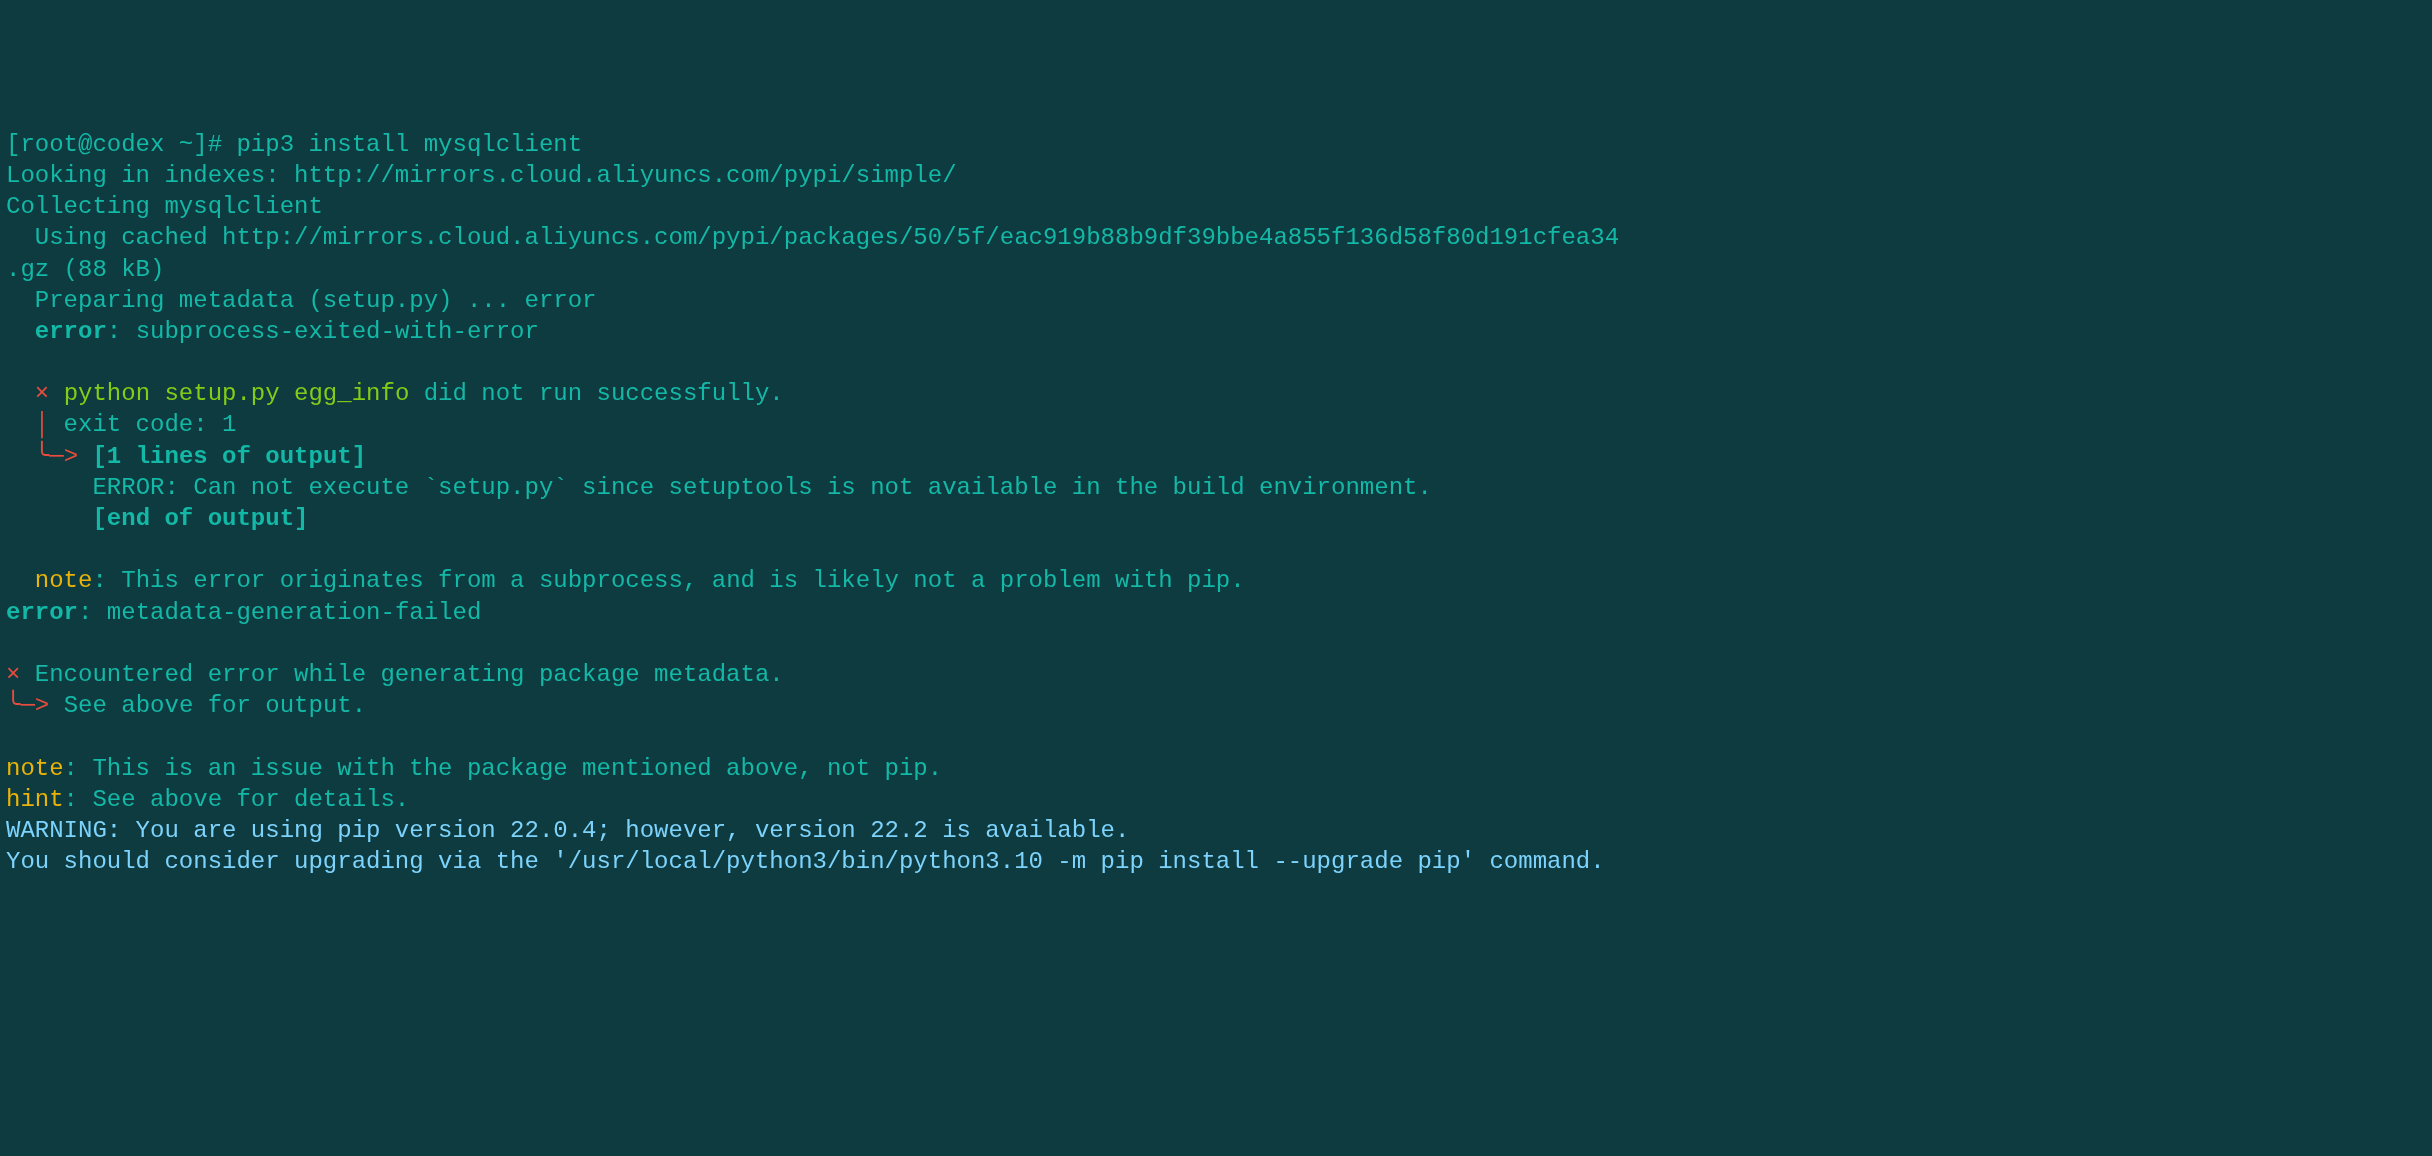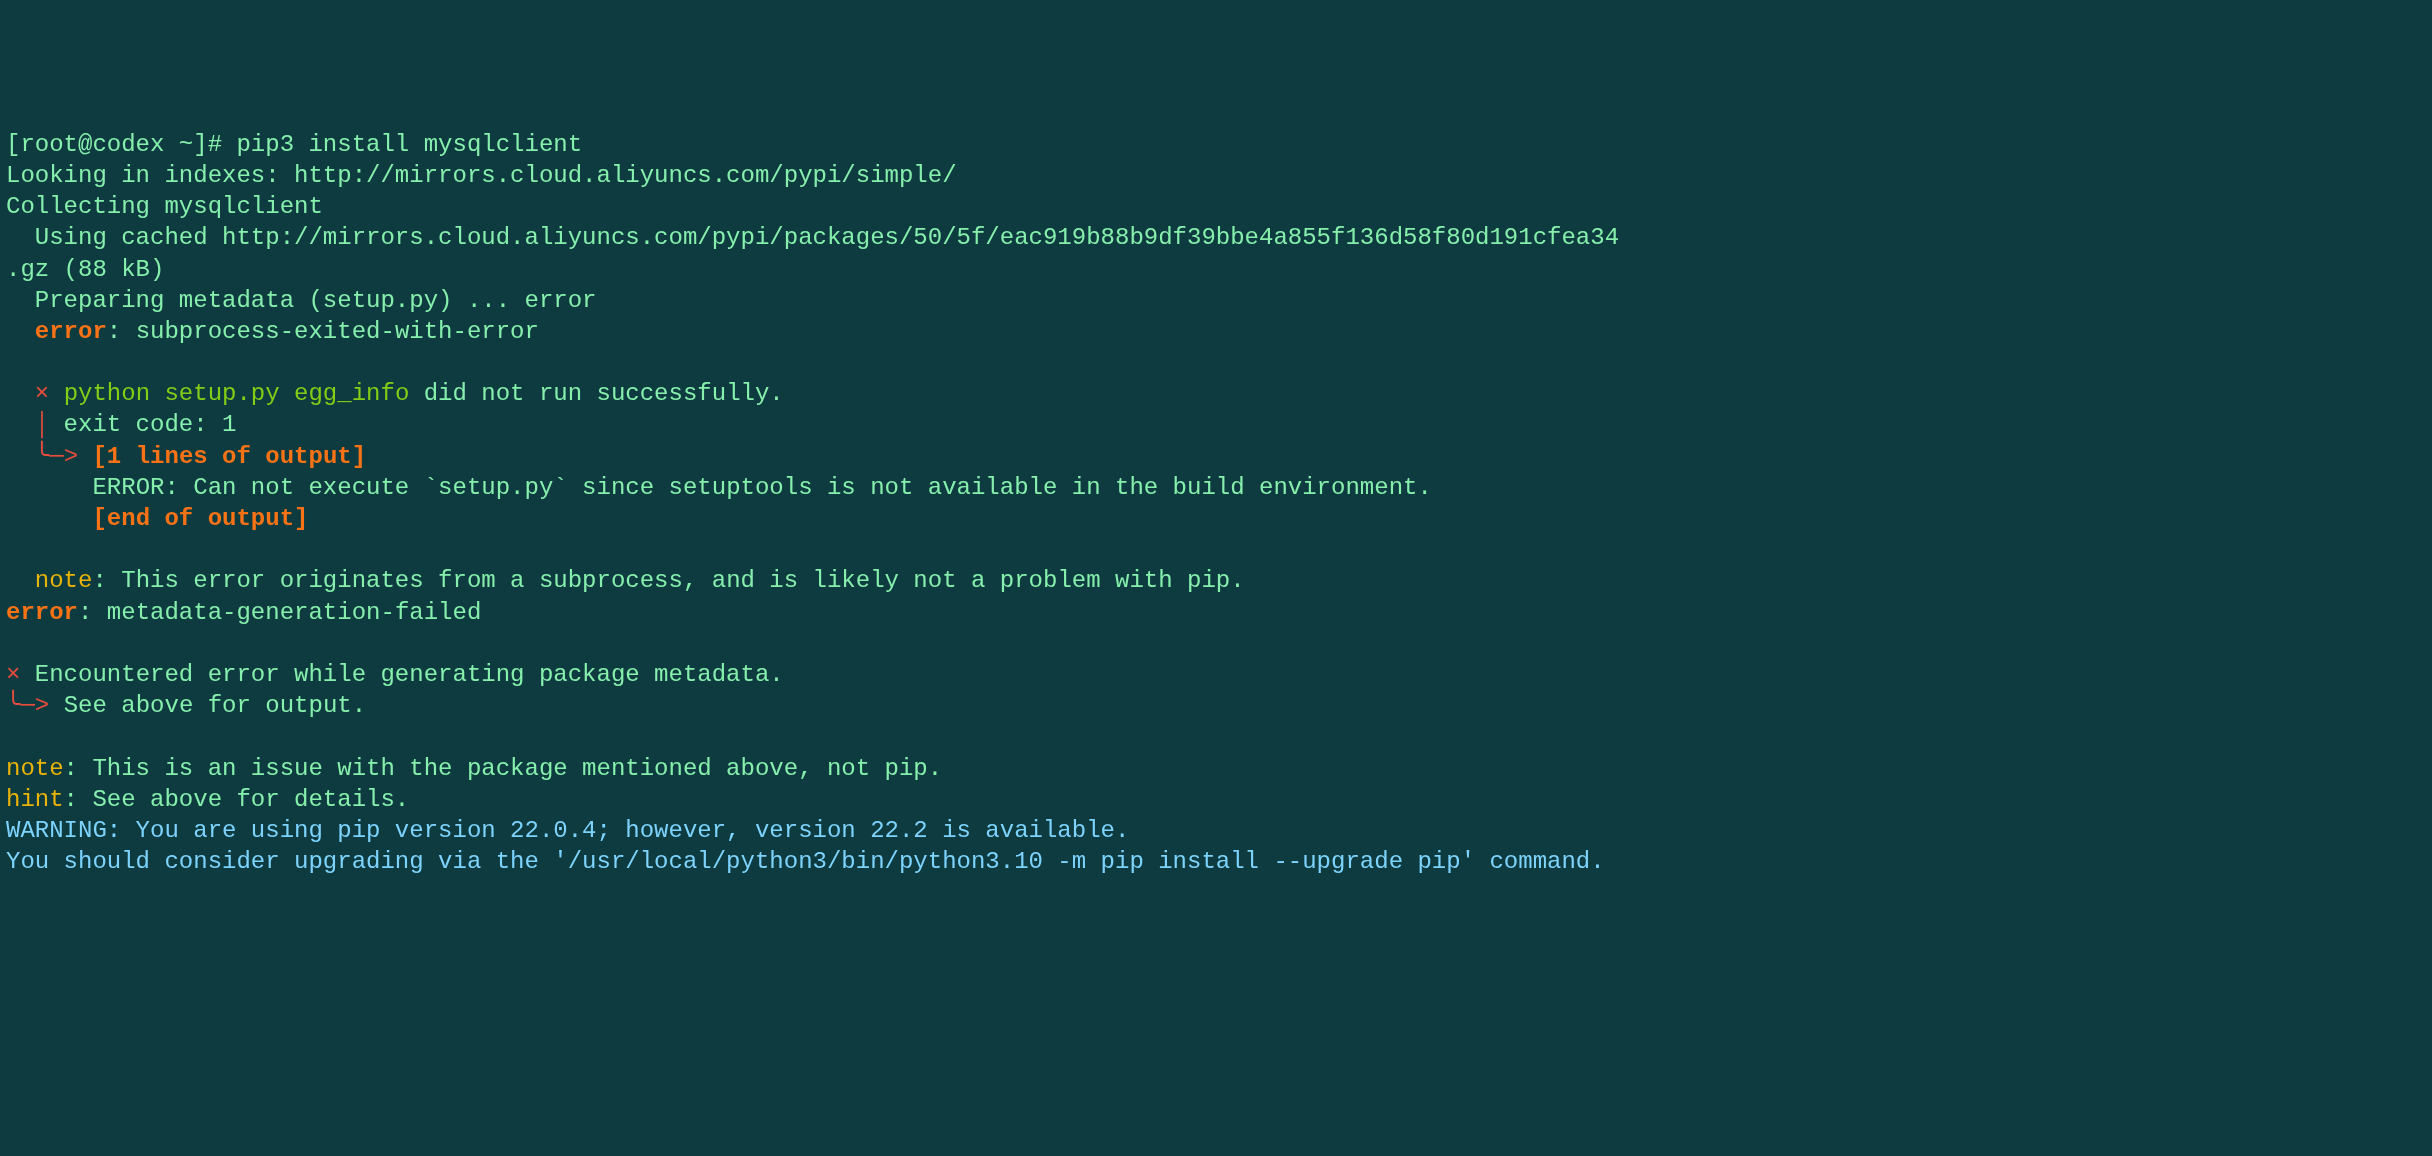--- a/index.html
+++ b/index.html
@@ -15,24 +15,24 @@
       line-height: 1.3;
       padding: 4px 6px;
       white-space: pre;
       overflow: hidden;
       width: 2432px;
       height: 1156px;
     }
     .line {
       display: block;
     }
-    .gray { color: #86efac; }
+    .gray { color: #14b8a6; }
     .bold { font-weight: normal; }
     .red { color: #e74c3c; }
-    .red-bold { color: #f97316; font-weight: bold; }
+    .red-bold { color: #14b8a6; font-weight: bold; }
     .olive { color: #84cc16; }
     .cyan-bold { color: #eab308; font-weight: normal; }
     .yellow { color: #7dd3fc; }
   </style>
 </head>
 <body>
 
 
 
 <div><span class="line"><span class="gray">[root@codex ~]# </span><span class="bold gray">pip3 install mysqlclient</span></span><span class="line gray">Looking in indexes: http://mirrors.cloud.aliyuncs.com/pypi/simple/</span><span class="line gray">Collecting mysqlclient</span><span class="line gray">  Using cached http://mirrors.cloud.aliyuncs.com/pypi/packages/50/5f/eac919b88b9df39bbe4a855f136d58f80d191cfea34</span><span class="line gray">.gz (88 kB)</span><span class="line gray">  Preparing metadata (setup.py) ... error</span><span class="line"><span>  </span><span class="red-bold">error</span><span class="bold gray">: </span><span class="bold gray">subprocess-exited-with-error</span></span><span class="line gray">  </span><span class="line"><span>  </span><span class="red">×</span><span> </span><span class="olive">python setup.py egg_info</span><span class="gray"> did not run successfully.</span></span><span class="line"><span class="red">  │ </span><span class="gray">exit code: </span><span class="bold gray">1</span></span><span class="line"><span class="red">  ╰─&gt;</span><span class="red-bold"> [1 lines of output]</span></span><span class="line"><span>      </span><span class="gray">ERROR: Can not execute `setup.py` since setuptools is not available in the build environment.</span></span><span class="line"><span>      </span><span class="red-bold">[end of output]</span></span><span class="line gray">  </span><span class="line"><span>  </span><span class="cyan-bold">note</span><span class="gray">: This error originates from a subprocess, and is likely not a problem with pip.</span></span><span class="line"><span class="red-bold">error</span><span class="bold gray">: </span><span class="bold gray">metadata-generation-failed</span></span><span class="line gray">  </span><span class="line"><span class="red">×</span><span class="gray"> Encountered error while generating package metadata.</span></span><span class="line"><span class="red">╰─&gt;</span><span class="gray"> See above for output.</span></span><span class="line gray">  </span><span class="line"><span class="cyan-bold">note</span><span class="gray">: This is an issue with the package mentioned above, not pip.</span></span><span class="line"><span class="cyan-bold">hint</span><span class="gray">: See above for details.</span></span><span class="line yellow">WARNING: You are using pip version 22.0.4; however, version 22.2 is available.</span><span class="line yellow">You should consider upgrading via the '/usr/local/python3/bin/python3.10 -m pip install --upgrade pip' command.</span></div>

